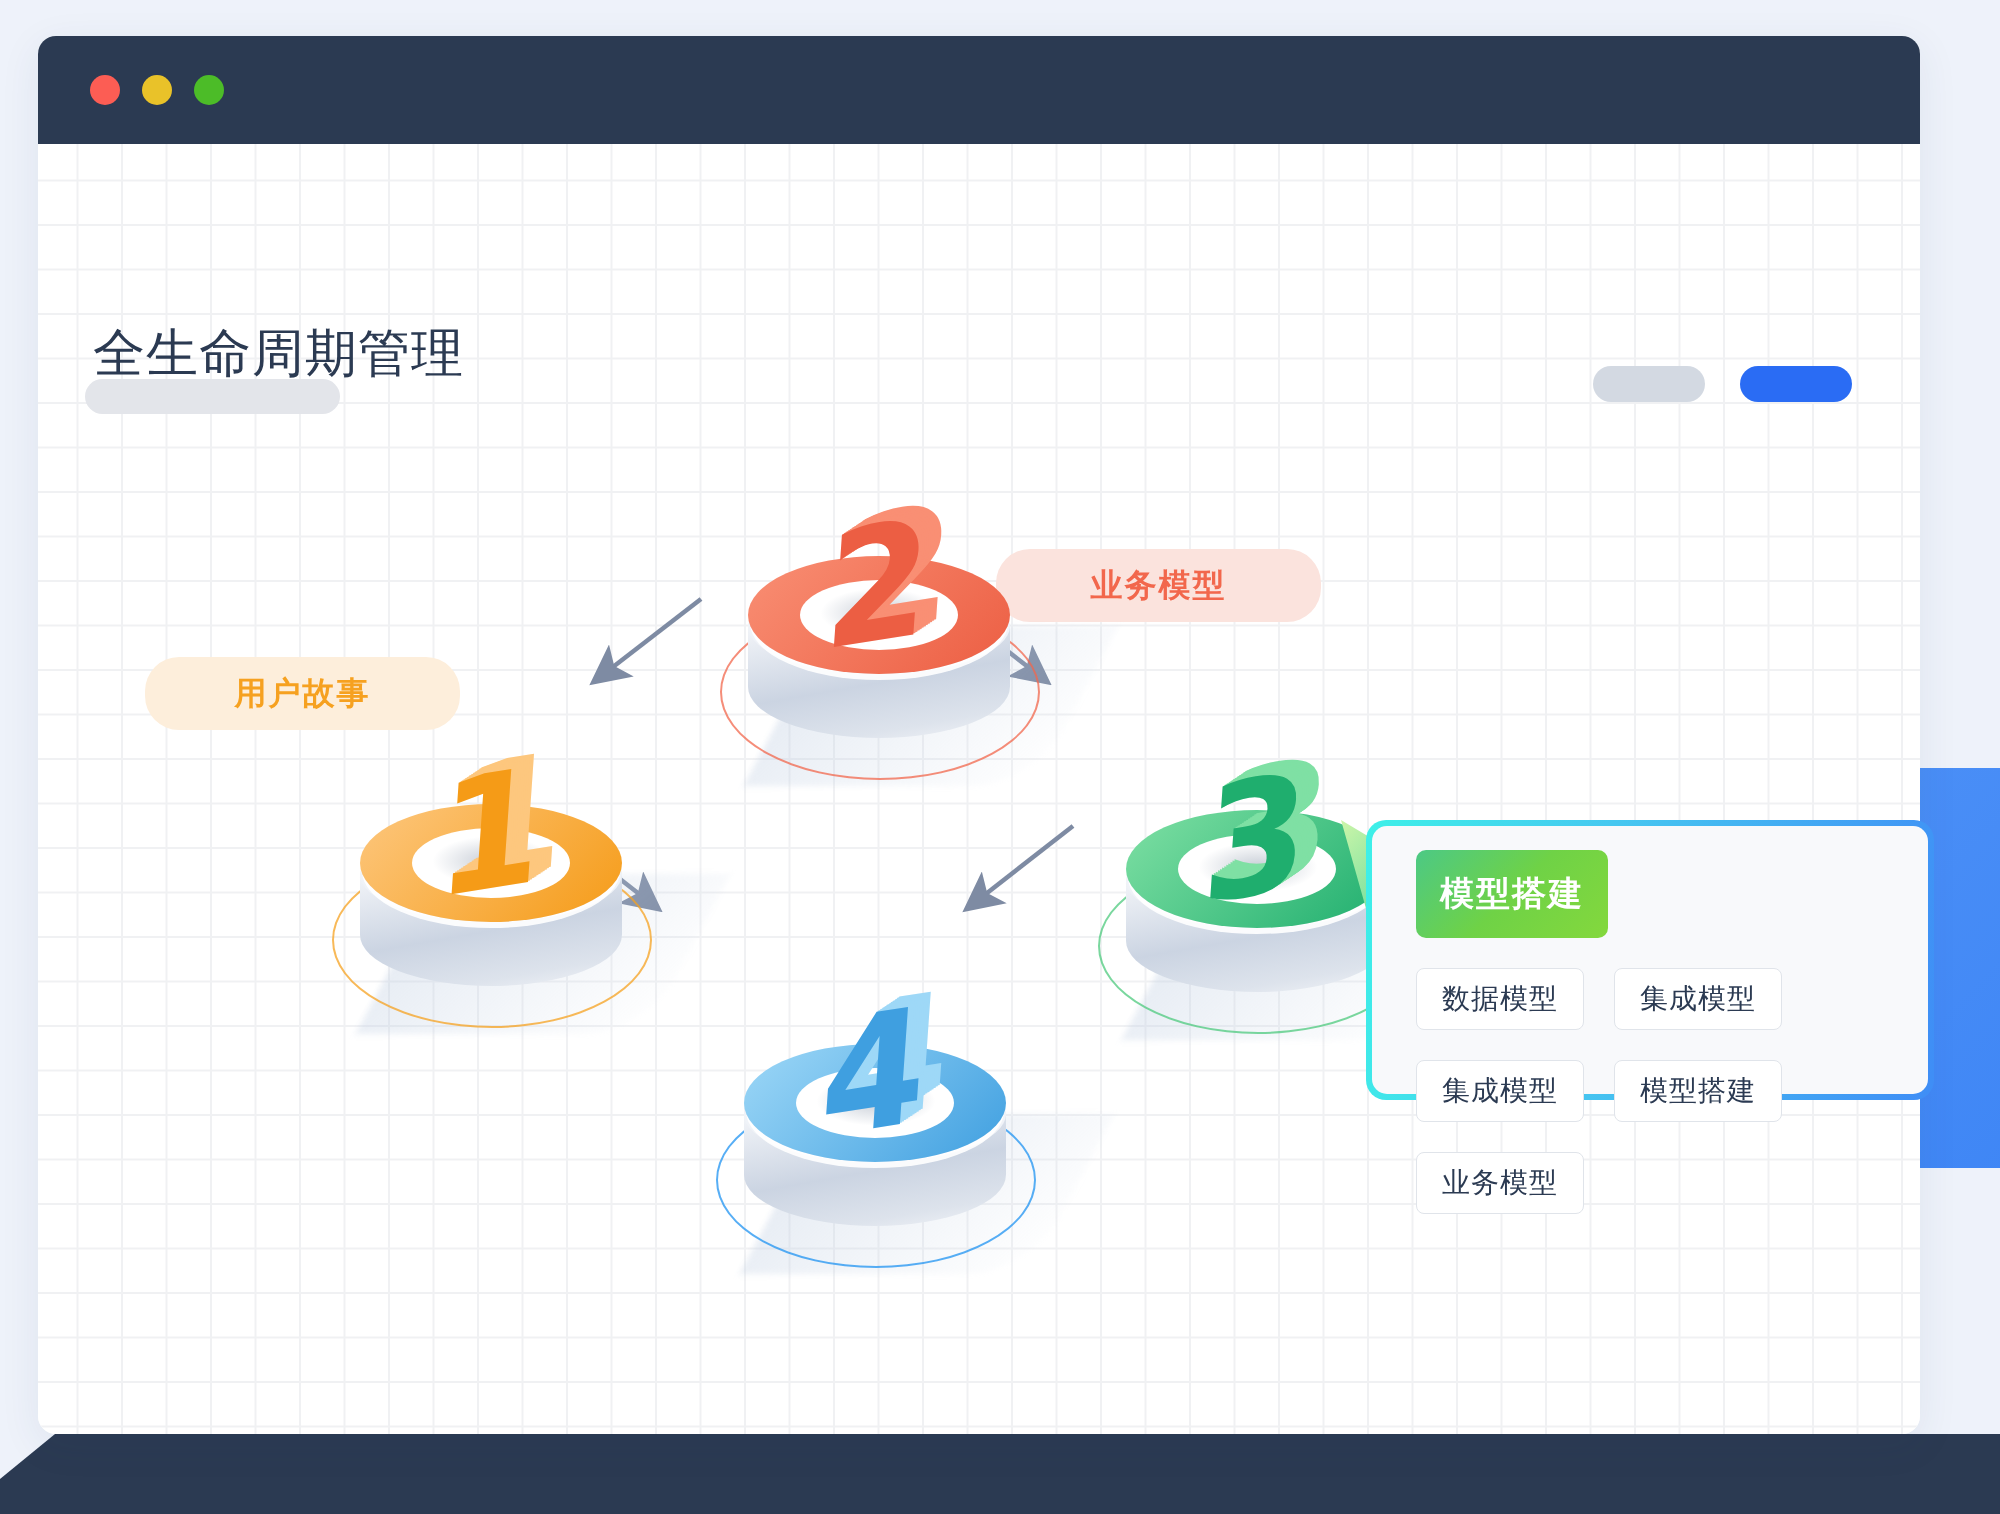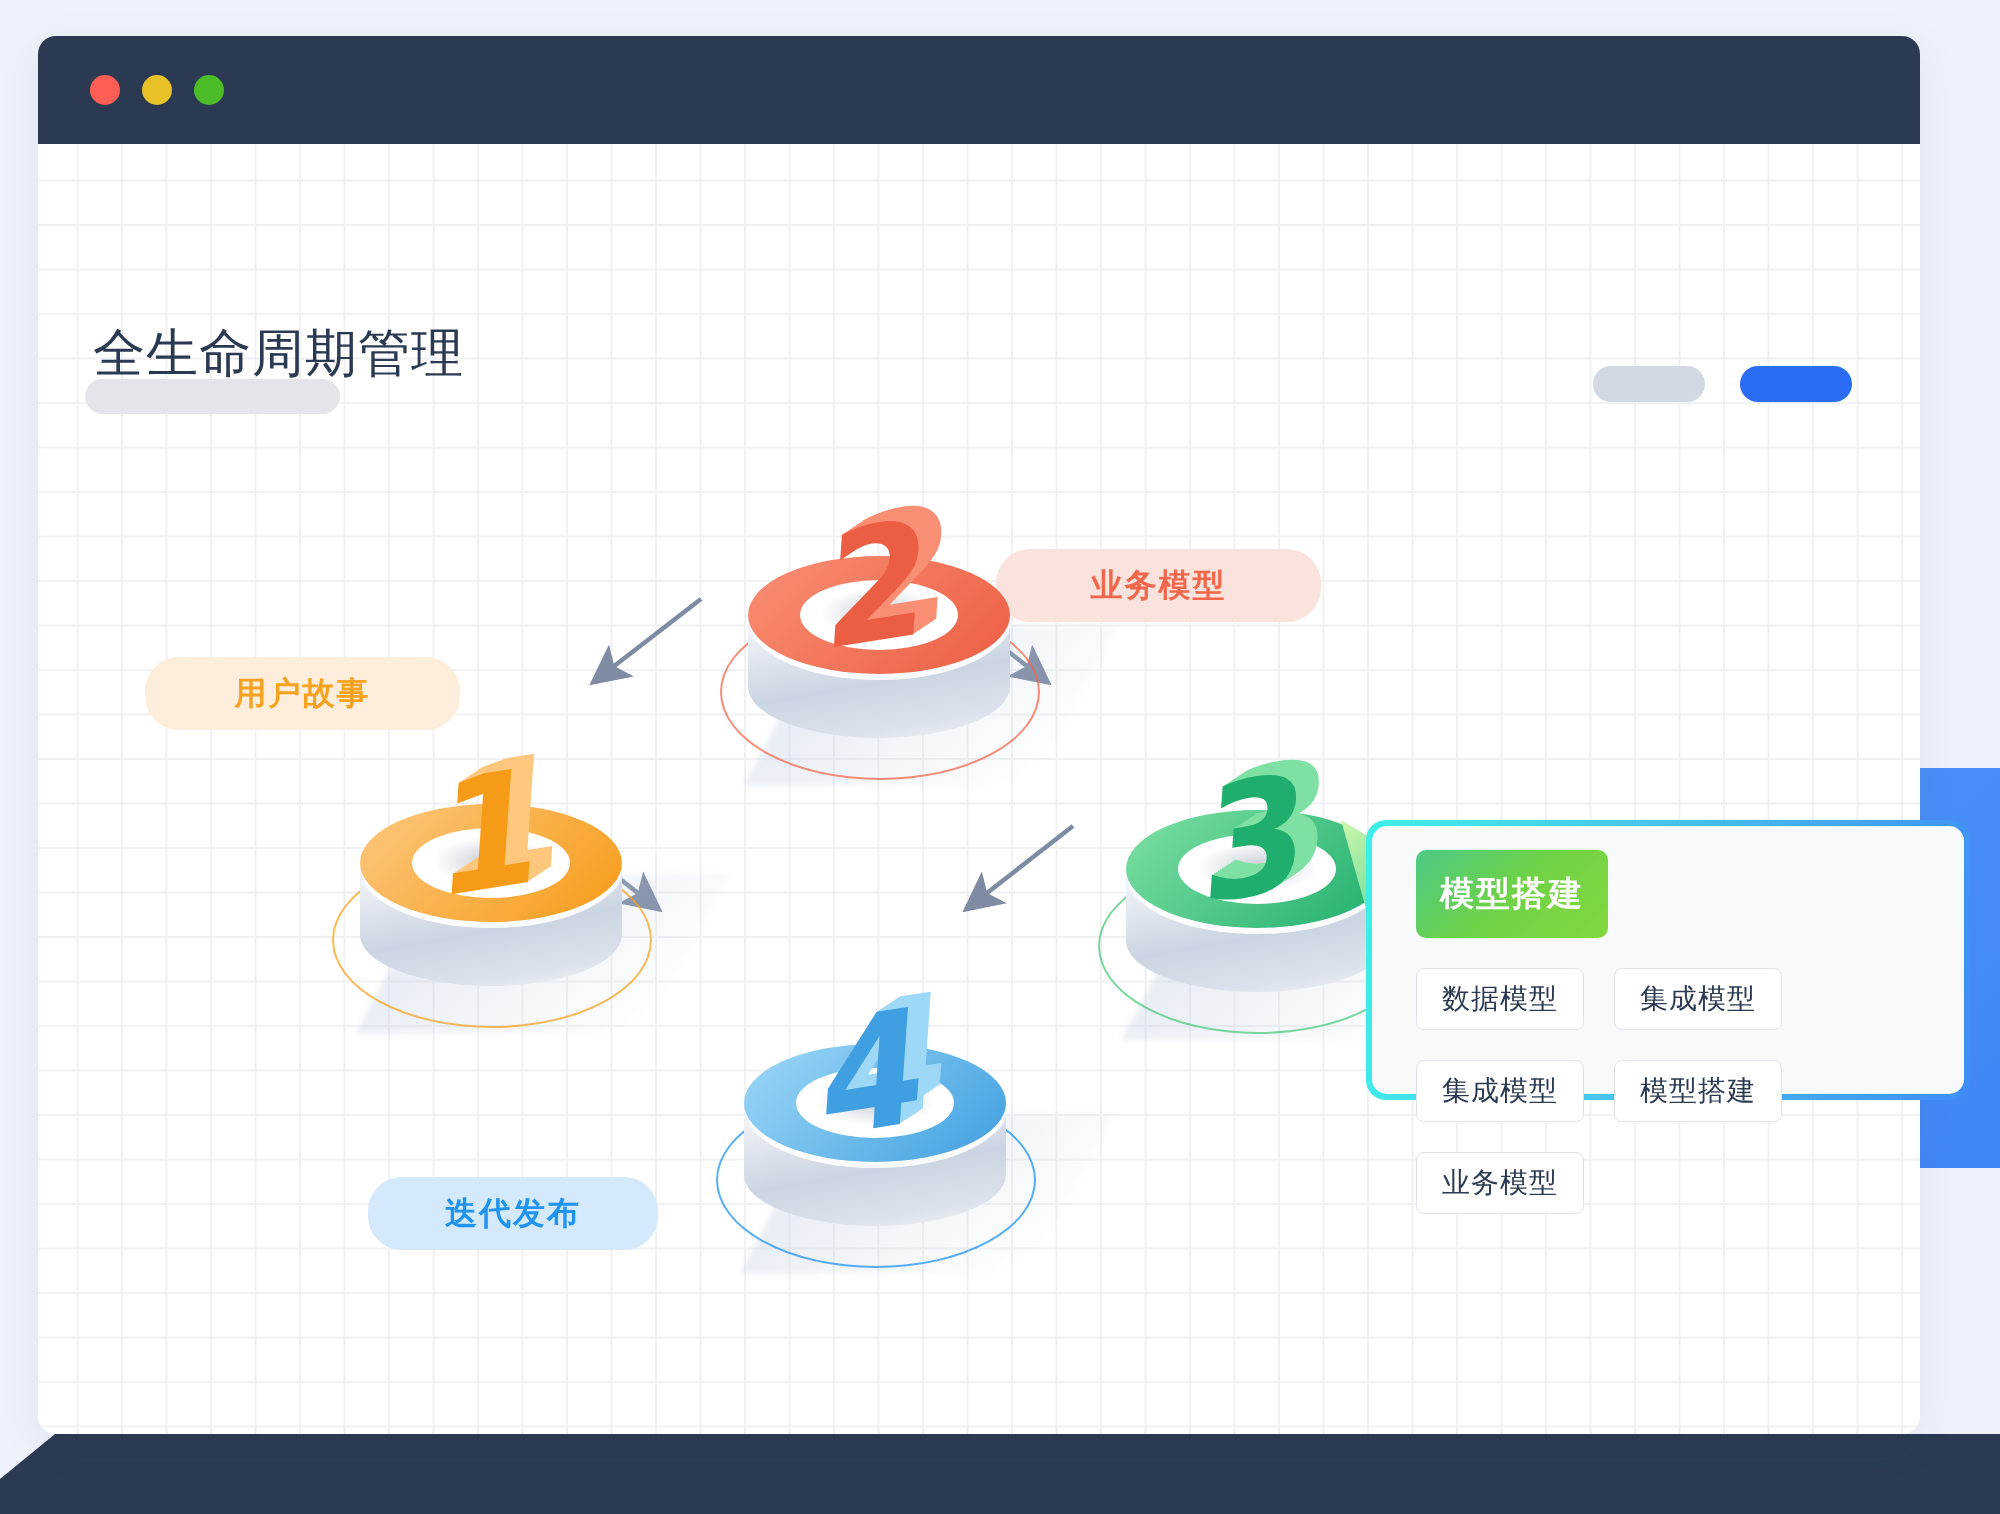--- a/index.html
+++ b/index.html
@@ -126,21 +126,21 @@
   .arrows{position:absolute;left:0;top:0;width:1882px;height:1290px;pointer-events:none;}
 
   
   .panel-blue{
     position:absolute;left:1692px;top:768px;width:460px;height:400px;
     background:linear-gradient(135deg,#4f92f7,#3c84f5);
     border-radius:26px;
     clip-path:polygon(0 0,100% 0,100% 100%,0 100%);
   }
   .panel{
-    position:absolute;left:1366px;top:820px;width:568px;height:280px;padding-left:36px;
+    position:absolute;left:1366px;top:820px;width:568px;height:280px;
   }
   .panel-border{
     position:absolute;left:0;top:0;width:100%;height:100%;
     background:linear-gradient(100deg,#3ef0e8 0%,#46c8f0 40%,#3f8df6 100%);
     border-radius:20px;padding:6px;box-sizing:border-box;
   }
   .panel-inner{
     width:100%;height:100%;background:#f8f9fb;border-radius:15px;
     box-sizing:border-box;padding:24px 0 0 44px;position:relative;
   }
@@ -181,21 +181,20 @@
       <div class="title-text">全生命周期管理</div>
     </div>
 
     <div class="hdr-btns">
       <span class="pill gray"></span>
       <span class="pill blue"></span>
     </div>
 
     <div class="chip red">业务模型</div>
     <div class="chip orange">用户故事</div>
-    <div class="chip blue">迭代发布</div>
 
     <svg class="arrows" viewBox="0 0 1882 1290">
       <defs>
         <marker id="ah" markerWidth="9" markerHeight="9" refX="6" refY="4.5" orient="auto">
           <path d="M0,0 L9,4.5 L0,9 L2,4.5 Z" fill="#7e8ba3"></path>
         </marker>
       </defs>
       <g stroke="#7e8ba3" stroke-width="4.5" fill="none" marker-end="url(#ah)">
         <line x1="663" y1="455" x2="562" y2="533"></line>
         <line x1="904" y1="456" x2="1003" y2="533"></line>

